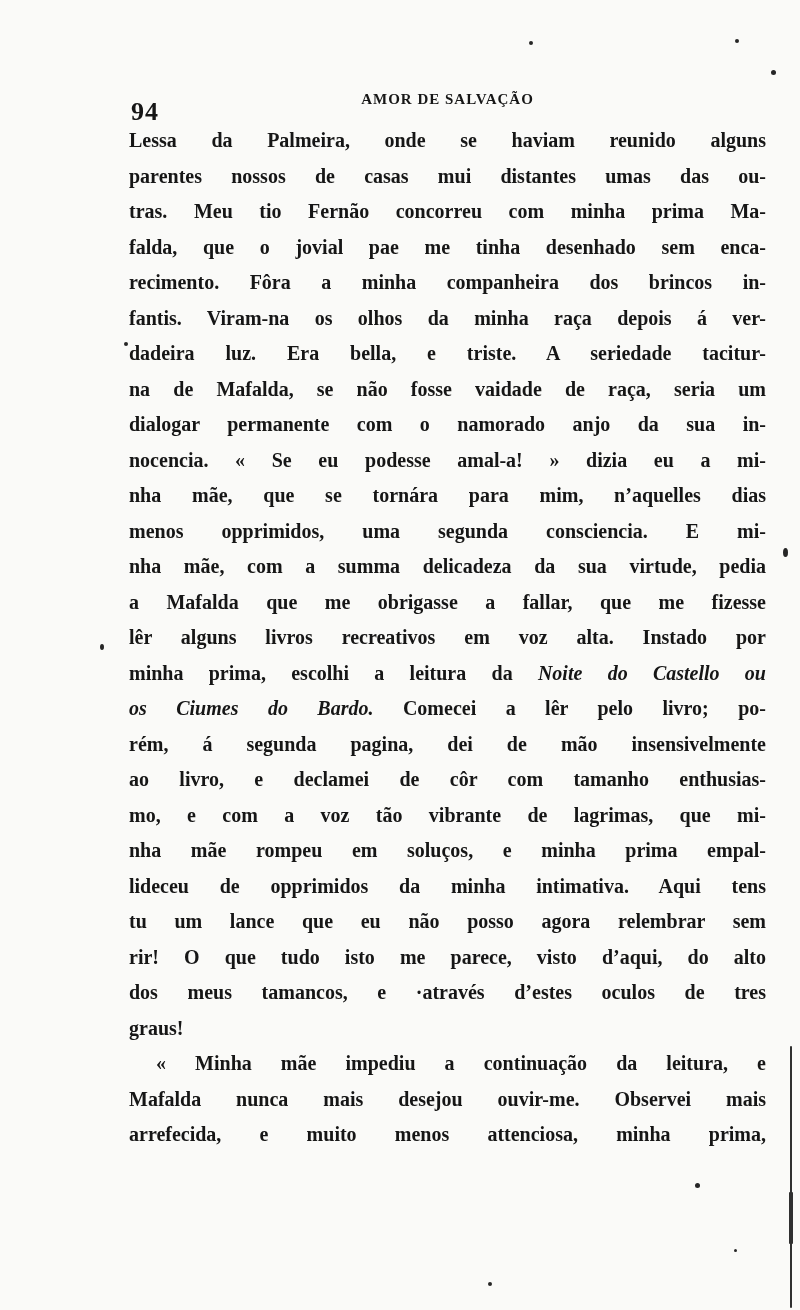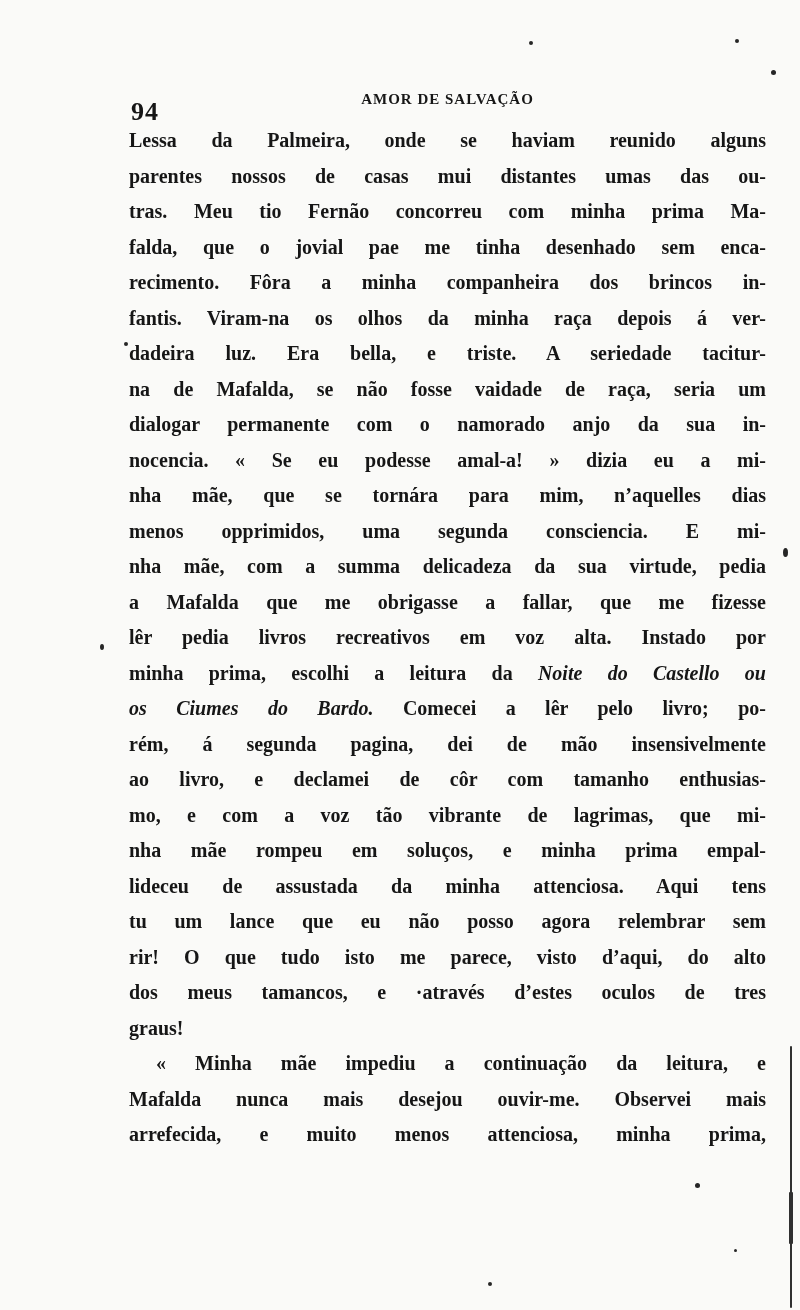--- a/index.html
+++ b/index.html
@@ -48,28 +48,28 @@
       <div class="line"><span>recimento. Fôra a minha companheira dos brincos in-</span></div>
       <div class="line"><span>fantis. Viram-na os olhos da minha raça depois á ver-</span></div>
       <div class="line"><span>dadeira luz. Era bella, e triste. A seriedade tacitur-</span></div>
       <div class="line"><span>na de Mafalda, se não fosse vaidade de raça, seria um</span></div>
       <div class="line"><span>dialogar permanente com o namorado anjo da sua in-</span></div>
       <div class="line"><span>nocencia. « Se eu podesse amal-a! » dizia eu a mi-</span></div>
       <div class="line"><span>nha mãe, que se tornára para mim, n’aquelles dias</span></div>
       <div class="line"><span>menos opprimidos, uma segunda consciencia. E mi-</span></div>
       <div class="line"><span>nha mãe, com a summa delicadeza da sua virtude, pedia</span></div>
       <div class="line"><span>a Mafalda que me obrigasse a fallar, que me fizesse</span></div>
-      <div class="line"><span>lêr pedia livros recreativos em voz alta. Instado por</span></div>
+      <div class="line"><span>lêr alguns livros recreativos em voz alta. Instado por</span></div>
       <div class="line"><span>minha prima, escolhi a leitura da </span><span class="it">Noite do Castello ou</span></div>
       <div class="line"><span class="it">os Ciumes do Bardo.</span><span> Comecei a lêr pelo livro; po-</span></div>
       <div class="line"><span>rém, á segunda pagina, dei de mão insensivelmente</span></div>
       <div class="line"><span>ao livro, e declamei de côr com tamanho enthusias-</span></div>
       <div class="line"><span>mo, e com a voz tão vibrante de lagrimas, que mi-</span></div>
       <div class="line"><span>nha mãe rompeu em soluços, e minha prima empal-</span></div>
-      <div class="line"><span>lideceu de assustada da minha attenciosa. Aqui tens</span></div>
+      <div class="line"><span>lideceu de opprimidos da minha intimativa. Aqui tens</span></div>
       <div class="line"><span>tu um lance que eu não posso agora relembrar sem</span></div>
       <div class="line"><span>rir! O que tudo isto me parece, visto d’aqui, do alto</span></div>
       <div class="line"><span>dos meus tamancos, e ·através d’estes oculos de tres</span></div>
       <div class="line left"><span>graus!</span></div>
       <div class="line ind"><span>« Minha mãe impediu a continuação da leitura, e</span></div>
       <div class="line"><span>Mafalda nunca mais desejou ouvir-me. Observei mais</span></div>
       <div class="line"><span>arrefecida, e muito menos attenciosa, minha prima,</span></div>
     </div>
   <div id="artifacts">
       <div class="art dot" style="left: 529px; top: 41px; width: 4px; height: 4px;"></div>

